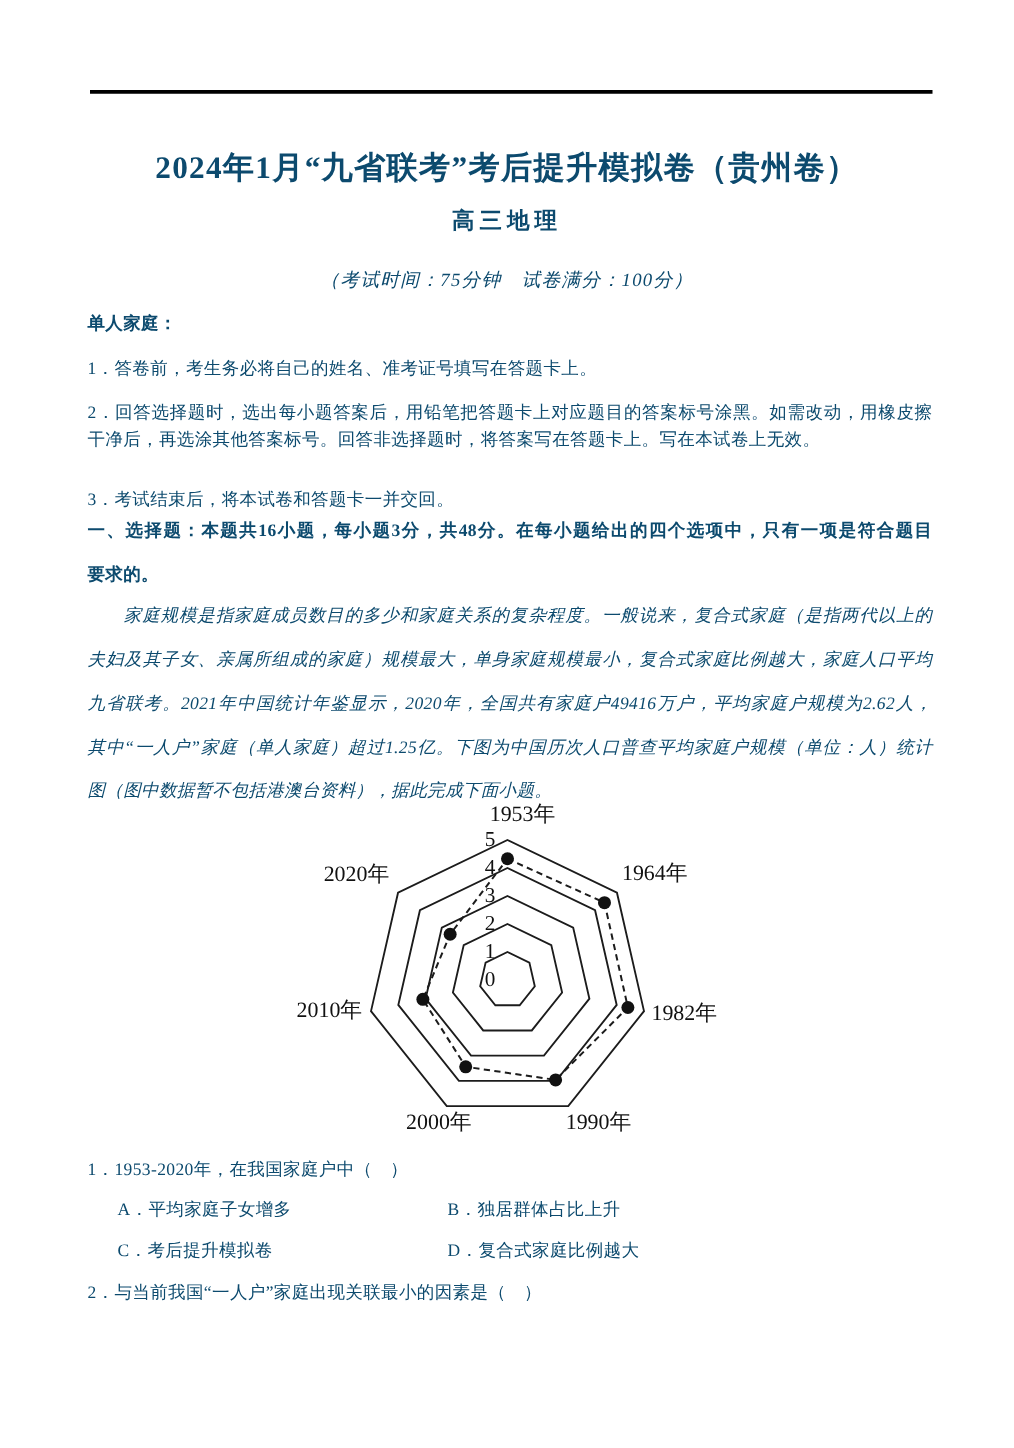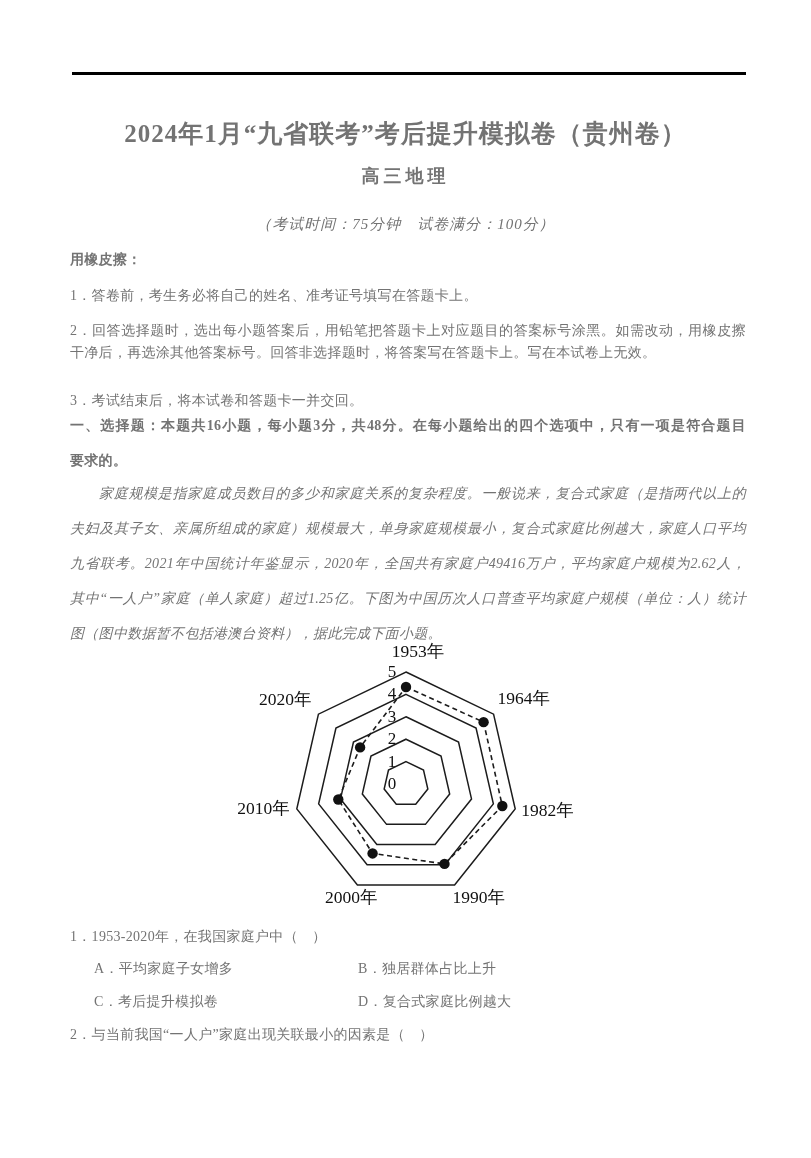--- a/index.html
+++ b/index.html
@@ -1,18 +1,18 @@
 <!DOCTYPE html>
 <html><head>
 <meta charset="utf-8">
 <style>
   html,body{margin:0;padding:0;background:#ffffff;}
   .page{
     position:relative;width:811px;height:1158px;background:#ffffff;
-    font-family:"Liberation Serif","DejaVu Serif",serif;color:#737373;
+    font-family:"Liberation Serif","DejaVu Serif",serif;color:#0c4a6e;
     overflow:hidden;
   }
   .top-rule{position:absolute;left:72px;top:72px;width:674px;height:3px;background:#000;}
   .title{
     position:absolute;top:117px;left:0;width:100%;text-align:center;
     font-size:25px;font-weight:bold;letter-spacing:1px;white-space:nowrap;
   }
   .subtitle{
     position:absolute;top:164px;left:0;width:100%;text-align:center;
     font-size:18px;font-weight:bold;letter-spacing:4px;
@@ -36,21 +36,21 @@
 </head>
 <body>
 
 <div class="page">
   <div class="top-rule"></div>
 
   <div class="title">2024年1月“九省联考”考后提升模拟卷（贵州卷）</div>
   <div class="subtitle">高三地理</div>
   <div class="exam-info">（考试时间：75分钟　试卷满分：100分）</div>
 
-  <div class="bodyline bold" style="top:251px">用橡皮擦：</div>
+  <div class="bodyline bold" style="top:251px">单人家庭：</div>
   <div class="bodyline" style="top:287px">1．答卷前，考生务必将自己的姓名、准考证号填写在答题卡上。</div>
   <div class="bodyline just" style="top:322px">2．回答选择题时，选出每小题答案后，用铅笔把答题卡上对应题目的答案标号涂黑。如需改动，用橡皮擦</div>
   <div class="bodyline" style="top:344px">干净后，再选涂其他答案标号。回答非选择题时，将答案写在答题卡上。写在本试卷上无效。</div>
   <div class="bodyline" style="top:392px">3．考试结束后，将本试卷和答题卡一并交回。</div>
 
   <div class="bodyline bold just" style="top:417px">一、选择题：本题共16小题，每小题3分，共48分。在每小题给出的四个选项中，只有一项是符合题目</div>
   <div class="bodyline bold" style="top:452px">要求的。</div>
 
   <div class="bodyline kai just indent" style="top:485px">家庭规模是指家庭成员数目的多少和家庭关系的复杂程度。一般说来，复合式家庭（是指两代以上的</div>
   <div class="bodyline kai just" style="top:520px">夫妇及其子女、亲属所组成的家庭）规模最大，单身家庭规模最小，复合式家庭比例越大，家庭人口平均</div>

